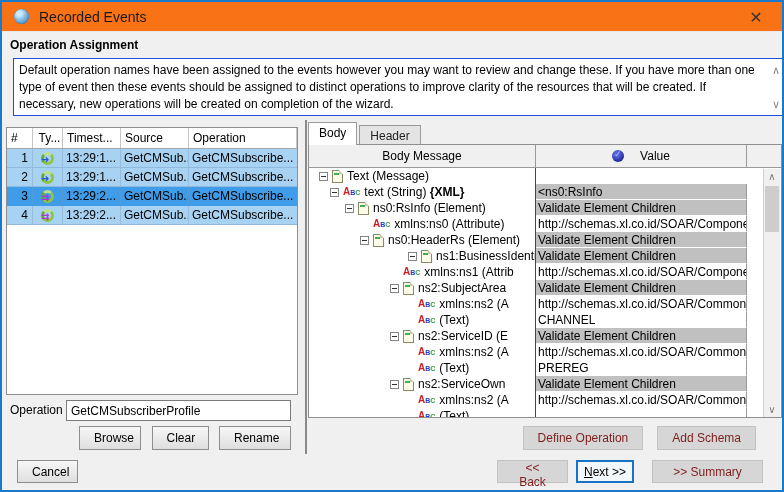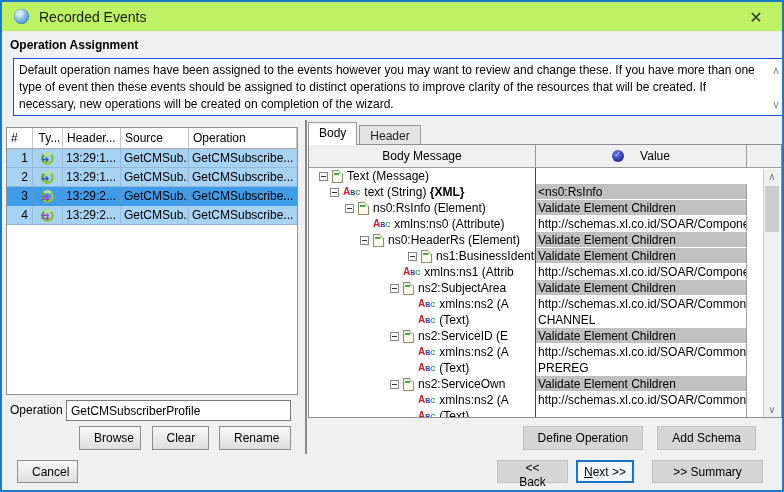--- a/index.html
+++ b/index.html
@@ -1,21 +1,21 @@
 <!DOCTYPE html>
 <html><head>
 <meta charset="utf-8">
 <style>
   * { margin:0; padding:0; box-sizing:border-box; }
   html,body { background:#555; }
   body { font-family:"Liberation Sans","DejaVu Sans",sans-serif; font-size:12px; color:#000; }
   .window { position:relative; width:784px; height:492px; background:#f0f0f0; border:2px solid #1979ca; overflow:hidden; }
 
   
-  .titlebar { position:absolute; left:0; top:0; right:0; height:30px; background:#bef264; border-bottom:1px solid #e9e9e9; display:flex; align-items:center; }
+  .titlebar { position:absolute; left:0; top:0; right:0; height:30px; background:#f97316; border-bottom:1px solid #e9e9e9; display:flex; align-items:center; }
   .app-icon { width:15px; height:15px; margin-left:12px; border-radius:50%;
     background:radial-gradient(circle at 35% 30%, #cfe9fa 0 18%, #8fc4e8 40%, #4a93cf 75%, #2f6fae 100%); box-shadow:inset 0 0 1px #1e5a92; }
   .title-text { margin-left:10px; font-size:14px; color:#1a1a1a; }
   .close-btn { position:absolute; right:12px; top:4px; width:28px; height:22px; display:flex; align-items:center; justify-content:center; font-size:16px; color:#333; cursor:default; }
 
   .heading { position:absolute; left:8px; top:36px; font-weight:bold; font-size:12px; }
 
   
   .descbox { position:absolute; left:11px; top:56px; width:774px; height:58px; background:#fff; border:1px solid #1d4ed8; }
   .desc-text { position:absolute; left:5px; top:3px; right:24px; line-height:17px; font-size:12px; }
@@ -84,21 +84,21 @@
 
   .detail-buttons { position:absolute; left:0; top:306px; width:448px; display:flex; justify-content:flex-end; gap:14px; }
 
   
   .op-label { position:absolute; left:8px; top:401px; }
   .op-field { position:absolute; left:64px; top:398px; width:225px; height:21px; background:#fff; border:1px solid #7a7a7a; padding:2px 4px; font-size:12px; font-family:inherit; }
   .op-buttons { position:absolute; left:77px; top:424px; width:212px; display:flex; justify-content:space-between; }
 
   
   .btn { height:24px; padding:0 14px; background:linear-gradient(#f7f7f7,#dedede); border:1px solid #8d8d8d; font-size:12px; font-family:inherit; color:#000; }
-  .btn.disabled { background:#d6d6d6; border:1px solid #c2c2c2; color:#000000; }
+  .btn.disabled { background:#d6d6d6; border:1px solid #c2c2c2; color:#7f1d1d; }
   .btn.w-browse{width:62px;} .btn.w-clear{width:57px;} .btn.w-rename{width:72px;}
 
   
   .footer { position:absolute; left:0; right:0; bottom:0; height:36px; background:#f0f0f0; }
   .cancel-btn { position:absolute; left:15px; top:6px; width:61px; height:23px; }
   .footer-right { position:absolute; right:19px; top:6px; display:flex; align-items:center; }
   .btn.b-back { width:71px; height:23px; margin-right:8px; }
   .btn.b-next { width:58px; height:23px; margin-right:18px; background:#f2f7fb; border:2px solid #1673c6; padding:0; }
   .btn.b-next::first-letter { text-decoration:underline; }
   .btn.b-summary { width:111px; height:23px; }
@@ -121,21 +121,21 @@
     <div class="desc-scroll">
       <div class="arr up">∧</div>
       <div class="arr down">∨</div>
     </div>
   </div>
 
   <div class="events-panel">
     <div class="erow header" id="events-header">
         <div class="ecell c-num">#</div>
         <div class="ecell c-type">Ty...</div>
-        <div class="ecell c-ts">Header...</div>
+        <div class="ecell c-ts">Timest...</div>
         <div class="ecell c-src">Source</div>
         <div class="ecell c-op">Operation</div>
       </div>
     <div id="events-rows">
         <div class="erow sel-light">
           <div class="ecell c-num">1</div>
           <div class="ecell c-type">
             <div class="type-ic">
               <div class="swirl"></div>
               <div class="arrow in">➜</div>

